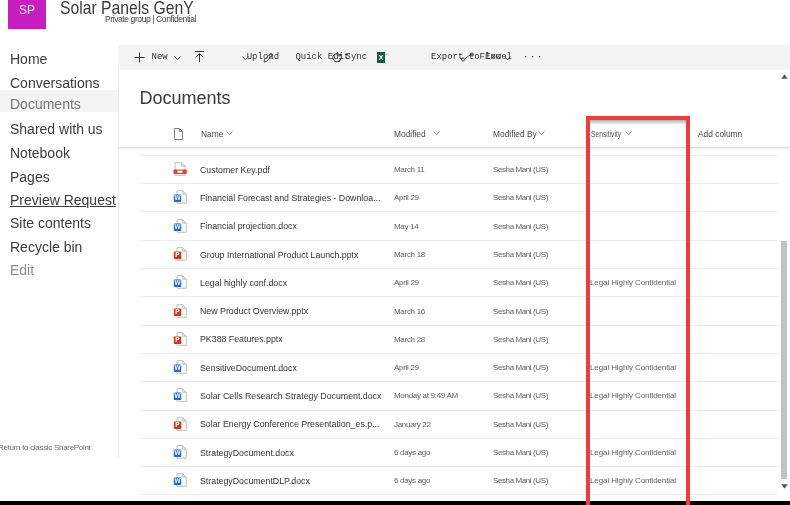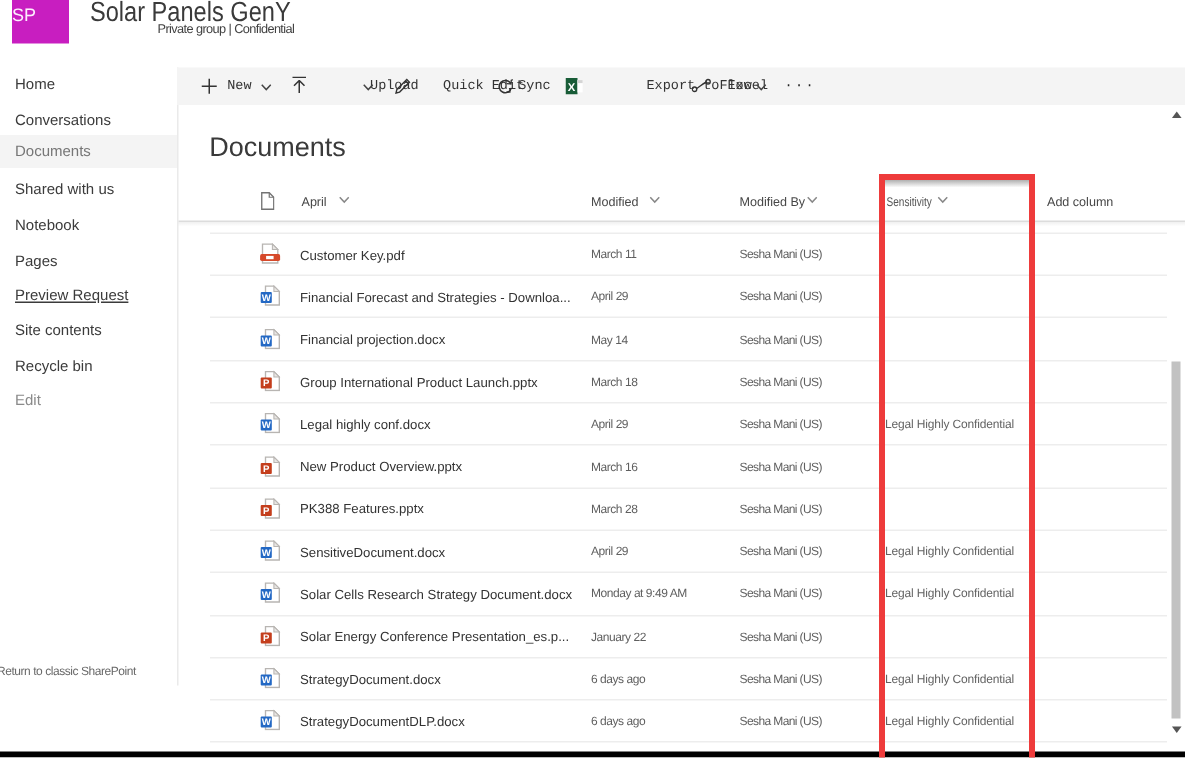--- a/index.html
+++ b/index.html
@@ -1,33 +1,33 @@
 <!DOCTYPE html>
 <html><head>
 <meta charset="utf-8">
 <style>
   * { margin:0; padding:0; box-sizing:border-box; }
   html,body { width:790px; height:505px; background:#fff; overflow:hidden; }
   body { font-family:"Liberation Sans",sans-serif; position:relative; }
   .abs { position:absolute; }
-  .navitem { position:absolute; left:10px; font-size:10px; color:#3b3b3b; white-space:nowrap; }
+  .navitem { position:absolute; left:10px; font-size:14px; color:#3b3b3b; white-space:nowrap; }
   .rowname { position:absolute; font-size:8.8px; color:#333; white-space:nowrap;text-align:right; }
   .moddate { position:absolute; left:394px; font-size:8px; letter-spacing:-0.3px; color:#5f5f5f; white-space:nowrap; }
   .modby   { position:absolute; left:493px; font-size:8px; letter-spacing:-0.4px; color:#5f5f5f; white-space:nowrap; }
   .sens    { position:absolute; left:590px; font-size:8px; letter-spacing:-0.1px; color:#636363; white-space:nowrap; }
   .sep { position:absolute; left:140px; width:638px; height:1px; background:#ededed; }
   .tlabel { position:absolute; font-size:9px; color:#333; white-space:nowrap; top:51.5px;font-family:Liberation Mono, monospace; }
   .hlabel { position:absolute; font-size:8.4px; color:#474747; white-space:nowrap; top:129px; }
   .chev { position:absolute; width:7px; height:5px; }
 </style>
 </head>
 <body>
 
 <div class="abs" style="left:8px; top:0; width:38px; height:29px; background:#c81ec0;"></div>
-<div class="abs" style="left:8px; top:0; width:38px; height:29px; color:#fdeffd; font-size:12px; line-height:20px;">SP</div>
+<div class="abs" style="left:8px; top:0; width:38px; height:29px; color:#fdeffd; font-size:12px; text-align:center; line-height:20px;">SP</div>
 <div class="abs" style="left:60px; top:-3.5px; font-size:18.5px; color:#3a3a3a; transform:scaleX(0.85); transform-origin:left top; white-space:nowrap;">Solar Panels GenY</div>
 <div class="abs" style="left:61px; top:13.5px; font-size:8.5px; letter-spacing:-0.4px; color:#404040;padding-left:44px;">Private group | Confidential</div>
 
 <div class="abs" style="left:118px; top:45px; width:1px; height:412px; background:#eaeaea;"></div>
 <div class="abs" style="left:0; top:90px; width:118px; height:22px; background:#f4f4f4;"></div>
 <div class="navitem" style="top:51px;">Home</div>
 <div class="navitem" style="top:75px;">Conversations</div>
 <div class="navitem" style="top:96px; color:#767676;">Documents</div>
 <div class="navitem" style="top:121px;">Shared with us</div>
 <div class="navitem" style="top:145px;">Notebook</div>
@@ -81,21 +81,21 @@
     <path d="M0.5 0.5 L3.5 3.7 L6.5 0.5" stroke="#444" fill="none" stroke-width="1"></path>
   </svg>
 <div class="tlabel" style="left:523px; letter-spacing:1.6px; color:#222;">···</div>
 
 <div class="abs" style="left:139.5px; top:88px; font-size:18px; color:#3a3a3a;">Documents</div>
 
 <svg class="abs" style="left:174px; top:127.5px;" width="9" height="12" viewBox="0 0 9 12">
     <path d="M0.5 0.5 H5.5 L8.5 3.5 V11.5 H0.5 Z" fill="#fff" stroke="#737373" stroke-width="0.9"></path>
     <path d="M5.5 0.5 V3.5 H8.5" fill="none" stroke="#737373" stroke-width="0.8"></path>
   </svg>
-<div class="hlabel" style="left:201px;">April</div>
+<div class="hlabel" style="left:201px;">Name</div>
 <svg class="chev" style="left:226px; top:131px;" viewBox="0 0 7 5">
     <path d="M0.5 0.5 L3.5 3.7 L6.5 0.5" stroke="#888" fill="none" stroke-width="1"></path>
   </svg>
 <div class="hlabel" style="left:394px;">Modified</div>
 <svg class="chev" style="left:432.5px; top:131px;" viewBox="0 0 7 5">
     <path d="M0.5 0.5 L3.5 3.7 L6.5 0.5" stroke="#888" fill="none" stroke-width="1"></path>
   </svg>
 <div class="hlabel" style="left:493px;">Modified By</div>
 <svg class="chev" style="left:537.5px; top:131px;" viewBox="0 0 7 5">
     <path d="M0.5 0.5 L3.5 3.7 L6.5 0.5" stroke="#888" fill="none" stroke-width="1"></path>

